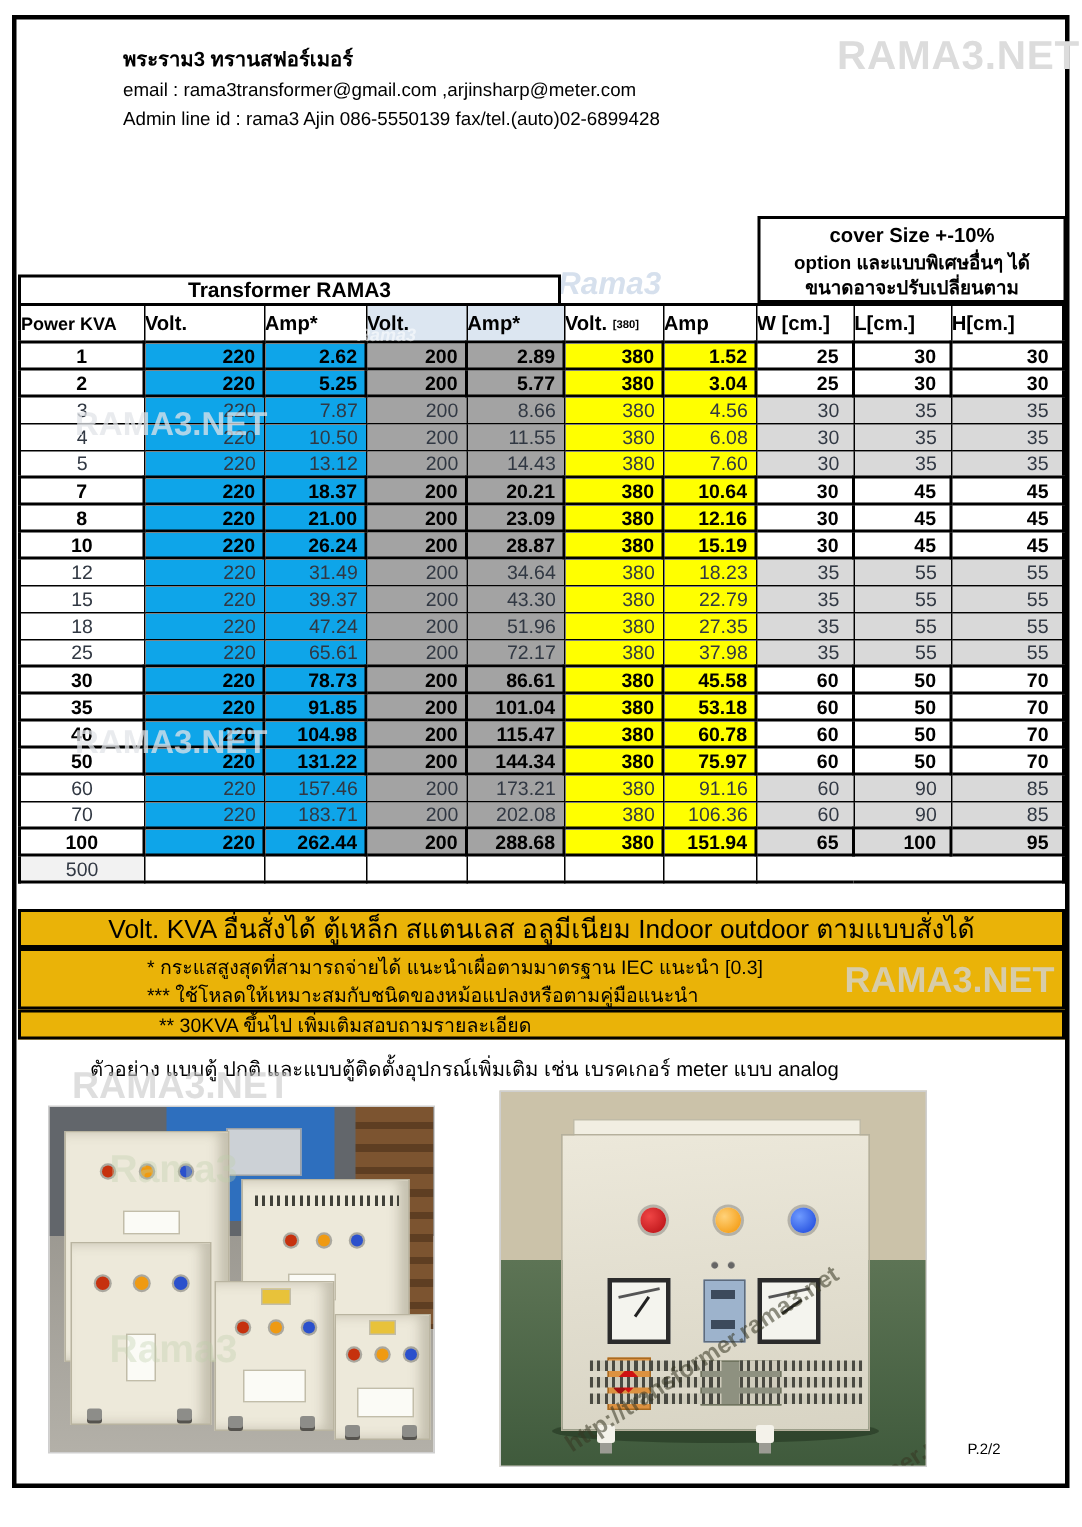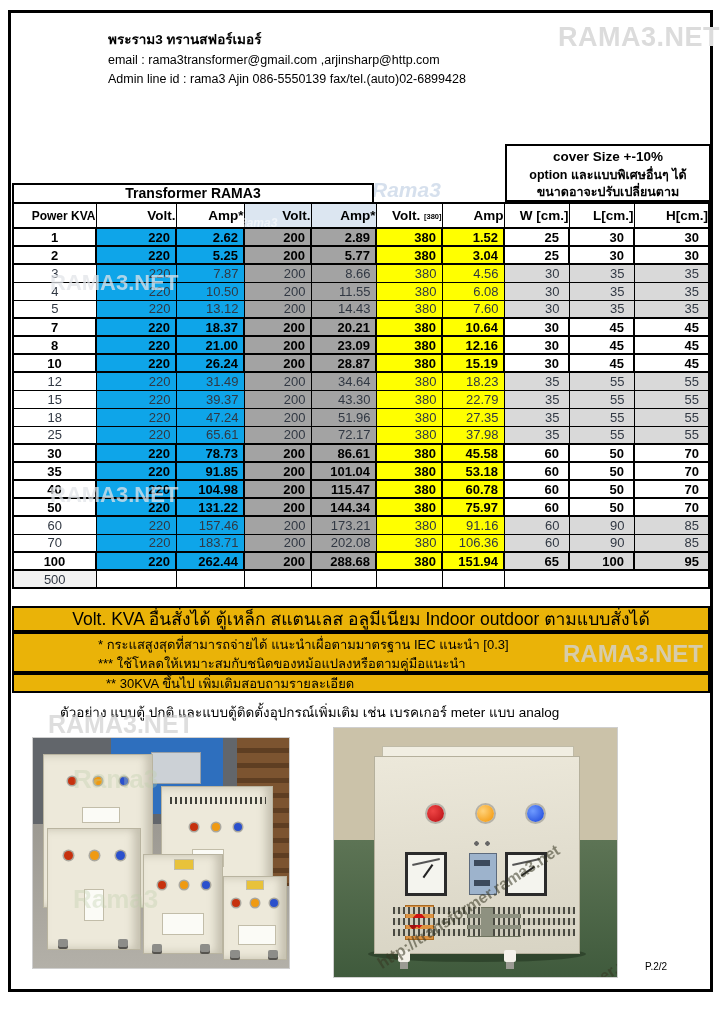--- a/index.html
+++ b/index.html
@@ -2,21 +2,21 @@
 <html><head>
 <meta charset="utf-8">
 <style>
   html,body{margin:0;padding:0}
   body{width:721px;height:1018px;position:relative;background:#fff;overflow:hidden;
        font-family:"Liberation Sans","DejaVu Sans",sans-serif;color:#000;}
   .abs{position:absolute}
   #page-frame{left:8px;top:10px;width:705px;height:982px;border:3px solid #000;box-sizing:border-box}
 
   
-  #hdr{left:108px;top:30px;font-size:12.5px;line-height:1.55}
+  #hdr{left:82px;top:30px;font-size:12.5px;line-height:1.55}
   #hdr .co{font-weight:bold;font-size:13.5px}
   .wm{color:#dcdcdc;font-weight:bold;pointer-events:none;white-space:nowrap}
   #wm-tr{left:558px;top:22px;font-size:27px;letter-spacing:.5px}
   #wm-title{left:372px;top:178px;font-size:21px;font-style:italic;color:rgba(130,160,200,.33)}
   #wm-t1{left:50px;top:270px;font-size:22px;color:rgba(225,228,232,.75)}
   #wm-t2{left:50px;top:482px;font-size:22px;color:rgba(225,228,232,.75)}
   #wm-cells{left:238px;top:216px;font-size:12px;color:rgba(255,255,255,.55);font-style:italic}
   #wm-notes{left:563px;top:640px;font-size:24px;color:rgba(210,210,210,.8)}
   #wm-cap{left:48px;top:710px;font-size:25px;color:rgba(200,200,200,.6)}
 
@@ -27,21 +27,21 @@
 
   
   #ttitle{left:12px;top:183px;width:362px;height:21px;border:2px solid #000;box-sizing:border-box;
           text-align:center;font-weight:bold;font-size:14px;line-height:16px}
 
   
   #spec{position:absolute;left:12px;top:202px;width:698px;border-collapse:collapse;table-layout:fixed;
         border:2px solid #000}
   #spec th,#spec td{border:1px solid #000;height:18px;padding:0 5px 0 0;font-size:13px;
         overflow:hidden;white-space:nowrap;box-sizing:border-box}
-  #spec thead th{height:25px;font-size:13.5px;font-weight:bold;text-align:right;padding:0;background:#fff}
+  #spec thead th{height:25px;font-size:13.5px;font-weight:bold;text-align:left;padding:0;background:#fff}
   #spec thead th.h-kva{font-size:12px}
   #spec thead th.h2{background:#dce6f1}
   #spec thead th small{font-size:7.5px;font-weight:bold;vertical-align:middle}
   #spec td{text-align:right;font-weight:bold}
   #spec td.kva{text-align:center;padding:0}
   #spec td.wh{padding-right:9px}
   #spec tr.nb td{font-weight:normal;color:#313843}
   #spec tr.br td{border-width:2px}
   #spec td.cy{background:#0ea5e9}
   #spec td.bl{background:#a3a3a3}
@@ -104,21 +104,21 @@
 </style>
 </head>
 <body>
 
 <div id="page-frame" class="abs"></div>
 
 <div id="wm-tr" class="abs wm">RAMA3.NET</div>
 
 <div id="hdr" class="abs">
   <div class="co">พระราม3 ทรานสฟอร์เมอร์</div>
-  <div>email : rama3transformer@gmail.com ,arjinsharp@http.com</div>
+  <div>email : rama3transformer@gmail.com ,arjinsharp@meter.com</div>
   <div>Admin line id : rama3   Ajin 086-5550139  fax/tel.(auto)02-6899428</div>
 </div>
 
 <div id="coverbox" class="abs">
   <div class="l1">cover Size  +-10%</div>
   <div>option และแบบพิเศษอื่นๆ ได้</div>
   <div>ขนาดอาจะปรับเปลี่ยนตาม</div>
 </div>
 
 <div id="wm-title" class="abs wm">Rama3</div>

